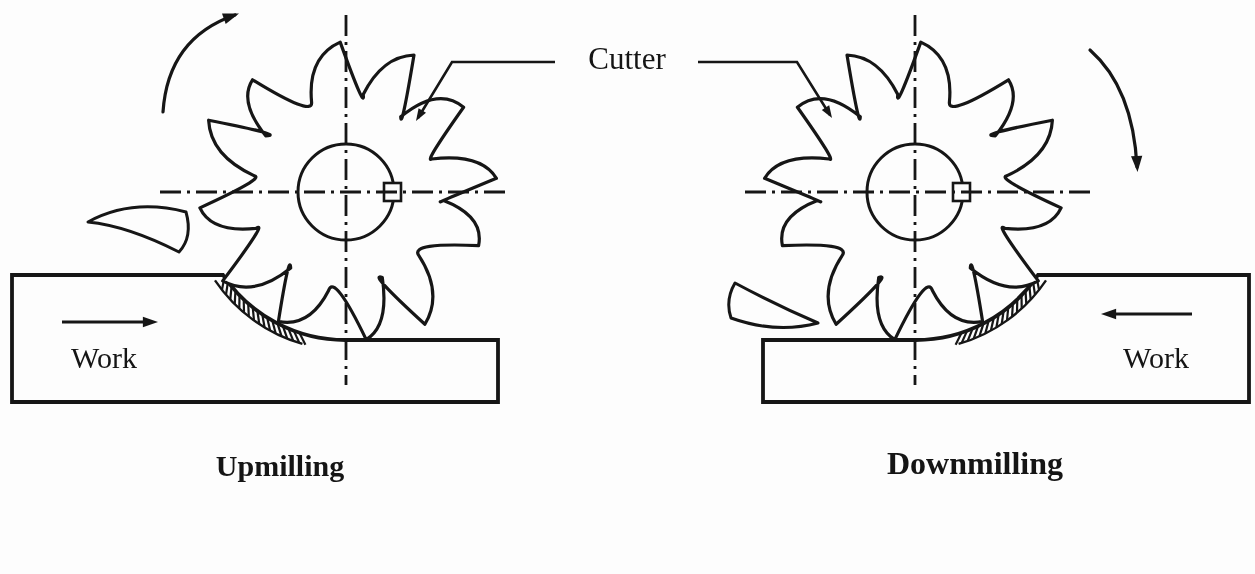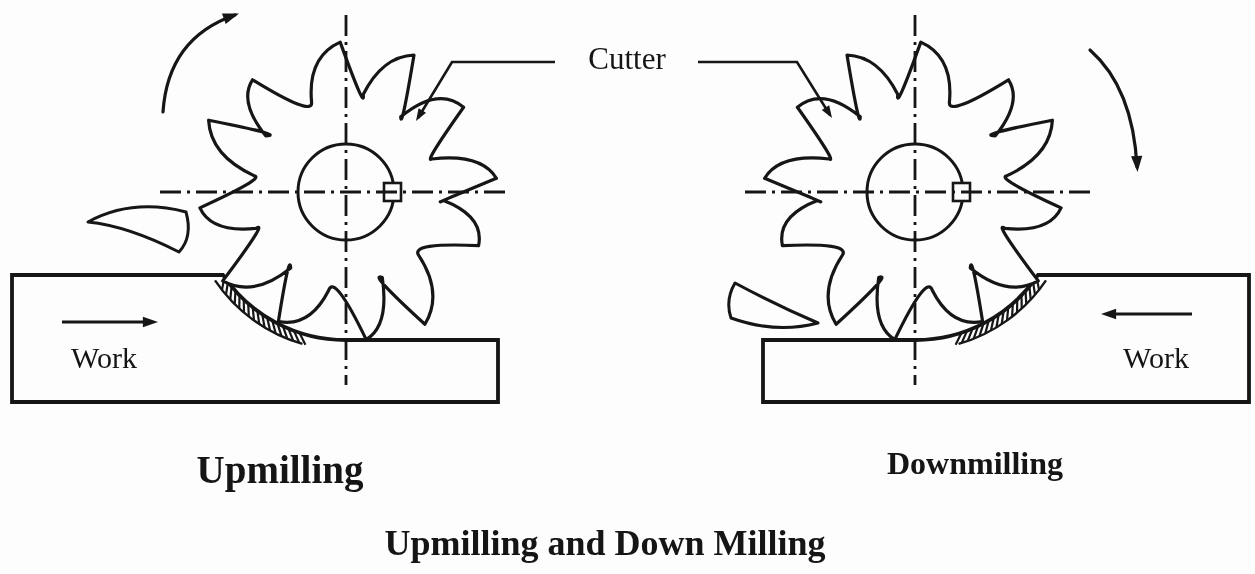--- a/index.html
+++ b/index.html
@@ -15,21 +15,21 @@
     position:absolute;
     transform:translateX(-50%);
     white-space:nowrap;
     color:#151515;
     line-height:1.1;
     font-family:"Liberation Serif", serif;
   }
   .lbl.cutter   {left:627px;  top:42px;  font-size:31px;}
   .lbl.work-l   {left:104px;  top:341px; font-size:30px;}
   .lbl.work-r   {left:1156px; top:341px; font-size:30px;}
-  .lbl.cap-l    {left:280px;  top:449px; font-size:39px; font-weight:bold;}
+  .lbl.cap-l    {left:280px;  top:449px; font-size:30px; font-weight:bold;}
   .lbl.cap-r    {left:975px;  top:446px; font-size:32px; font-weight:bold;text-align:center;}
   .lbl.fig-title{left:605px;  top:524px; font-size:36px; font-weight:bold;}
 </style>
 </head>
 <body>
 
 <div class="stage">
   <svg id="art" width="1255" height="574" viewBox="0 0 1255 574">
       <g>
         <path d="M 12 275 L 223 275 A 148 148 0 0 0 346 340 L 498 340 L 498 402 L 12 402 Z" fill="#fdfdfd" stroke="#161616" stroke-width="3.8" stroke-linejoin="miter"></path>
@@ -117,14 +117,13 @@
         <line x1="1192" y1="314" x2="1112" y2="314" stroke="#161616" stroke-width="3"></line>
         <polygon points="1101,314 1116.1,308.7 1116.1,319.3" fill="#161616" stroke="none"></polygon>
       </g>
     </svg>
 
   <div class="lbl cutter">Cutter</div>
   <div class="lbl work-l">Work</div>
   <div class="lbl work-r">Work</div>
   <div class="lbl cap-l">Upmilling</div>
   <div class="lbl cap-r">Downmilling</div>
-  <div class="lbl fig-title">Upmilling and Down Milling</div>
 </div>
 
 </body></html>

